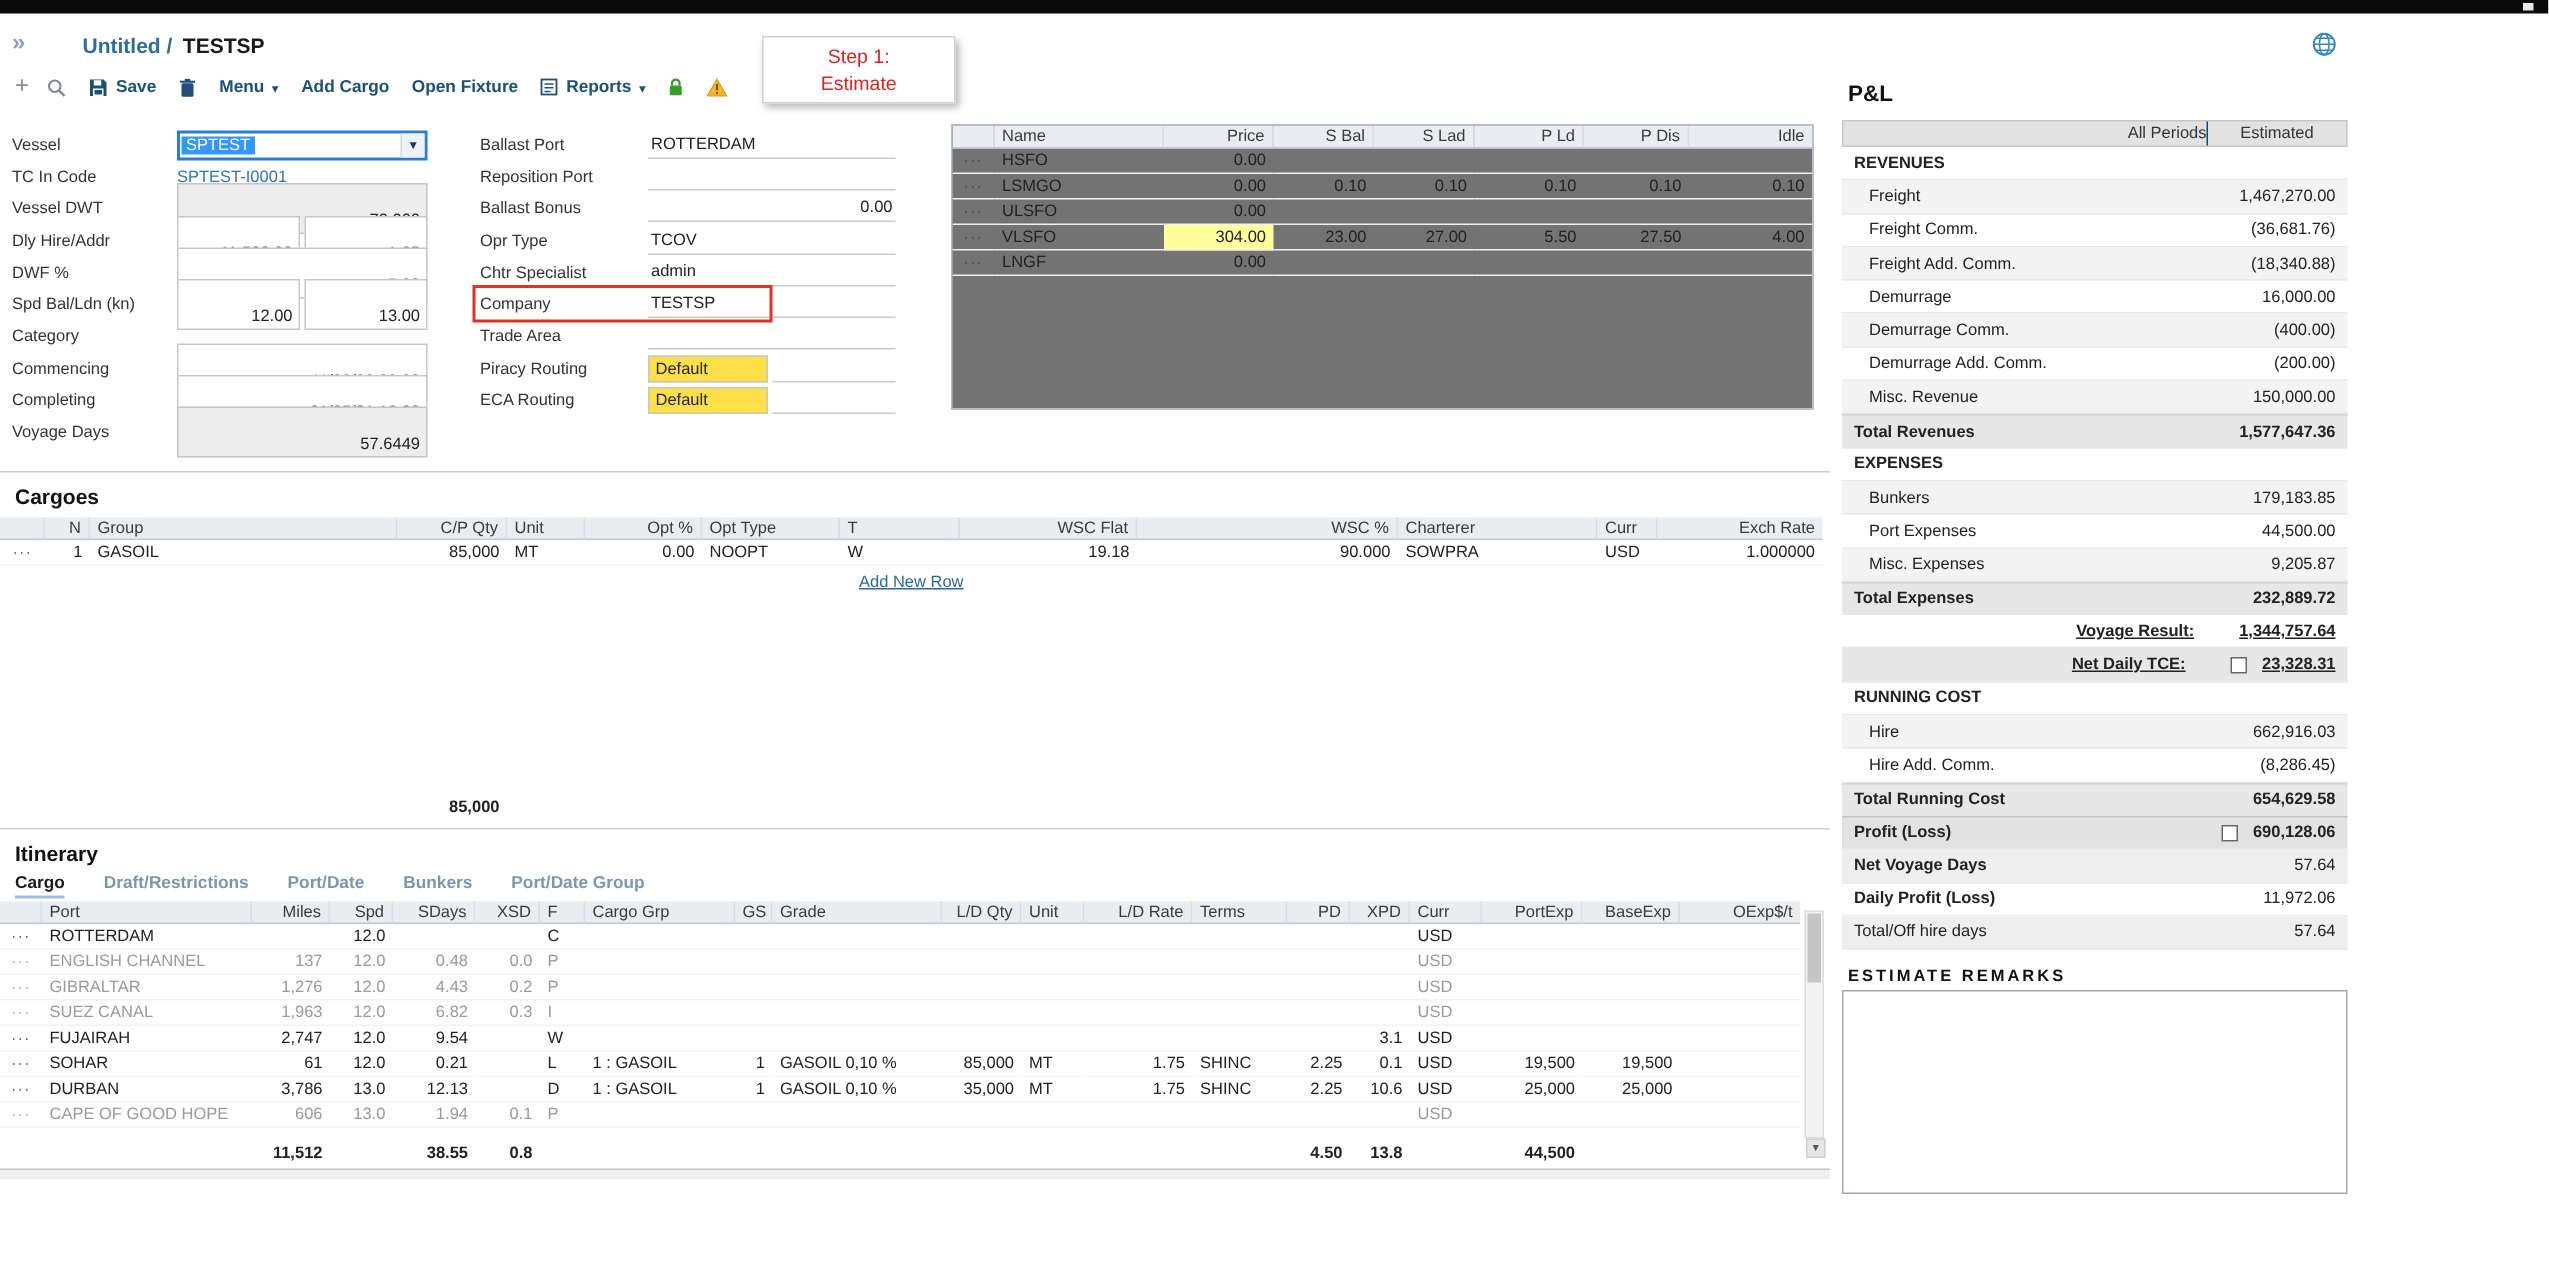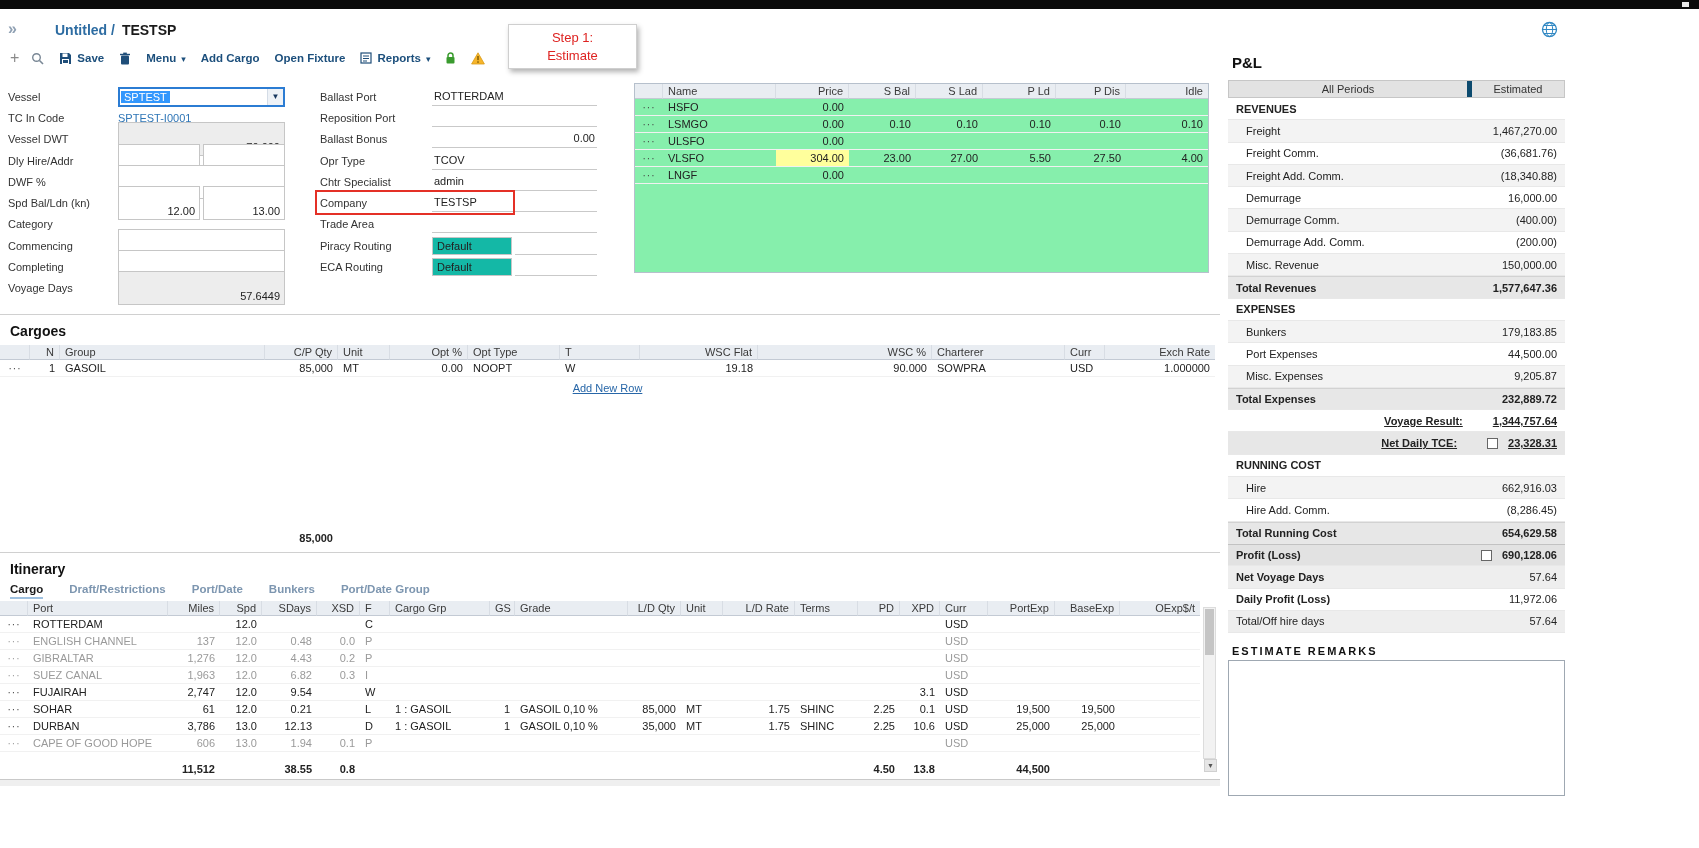--- a/index.html
+++ b/index.html
@@ -27,40 +27,40 @@
   .flabel {width:110px; color:#333; white-space:nowrap;}
   .form-mid .flabel {width:112px;}
   .fbox {border:1px solid #c6c6c6; height:14px; line-height:16px; padding:16px 4px; background:#fff; overflow:hidden; white-space:nowrap;}
   .num {text-align:right;}
   .ro {background:#ededed;}
   .w-full {width:167px;}
   .w-half {width:82px;}
   .hgap {width:3px;}
   .uline {border-bottom:1px solid #c9c9c9; height:18px; line-height:17px; padding:0 2px; width:165px; overflow:hidden; white-space:nowrap;}
   .uline.num {text-align:right;}
-  .ubox {border:1px solid #c6c6c6; height:18px; line-height:16px; padding:0 4px; width:80px; background:#14b8a6;}
+  .ubox {border:1px solid #c6c6c6; height:18px; line-height:16px; padding:0 4px; width:80px; background:#fde047;}
   .uext {border-bottom:1px solid #c9c9c9; height:18px; width:82px; margin-left:3px;}
   .link-val {color:#2e75b6;}
   .combo {width:167px; height:20px; border:2px solid #2b7cd3; background:#fff; display:flex; align-items:center; cursor:pointer;}
   .combo .sel {background:#3297fd; color:#fff; padding:0 3px; margin-left:1px;}
   .combo .arrow {margin-left:auto; width:16px; height:100%; display:flex; align-items:center; justify-content:center; color:#17375e; font-size:8px; background:#eef2f7; border-left:1px solid #d4dce6;}
   .red-box {position:absolute; left:-5px; top:-2px; width:200px; height:25px; border:2px solid #e43026; pointer-events:none; z-index:5;}
 
   .grid {border-collapse:separate; border-spacing:0; table-layout:fixed;}
   .grid th {background:#e9edf2; border-bottom:1px solid #c3cad4; border-right:1px solid #d8dde4; font-weight:normal; color:#3a3a3a; height:15px; padding:0 5px; text-align:left; overflow:hidden; white-space:nowrap;}
   .grid th:last-child {border-right:none;}
   .grid td {height:17px; padding:0 5px; overflow:hidden; white-space:nowrap; border-bottom:1px solid #f1f1f1;}
   .grid .r {text-align:right;}
   .dots {color:#444; font-size:10px; text-align:center; cursor:pointer; letter-spacing:1px;}
   .dots::before {content:"···";}
   .hl {background:#ffff9c;}
   .muted td {color:#9a9a9a;}
   .totals td {border-bottom:none; font-weight:bold; height:22px;}
 
-  .bunker-panel {position:absolute; left:634px; top:83px; width:575px; height:190px; border:1px solid #b6c0cc; background:#86efac; overflow:hidden;}
+  .bunker-panel {position:absolute; left:634px; top:83px; width:575px; height:190px; border:1px solid #b6c0cc; background:#737373; overflow:hidden;}
   .bunker-panel table {width:100%;}
 
   .cargoes {position:absolute; left:0; top:314px; width:1220px; height:238px; border-top:1px solid #d0d0d0;}
   .sec-title {font-size:14px; font-weight:bold; color:#111; padding:8px 0 6px 10px;}
   .cargo-table {width:1215px;}
   .add-link {width:1215px; text-align:center; color:#2867a8; padding-top:5px; cursor:pointer;text-decoration:underline;}
   .cargo-total {position:absolute; left:0; top:212px;}
 
   .itinerary {position:absolute; left:0; top:552px; width:1220px; height:233px;  border-top:1px solid #d0d0d0;}
   .tabs {display:flex; gap:26px; padding:4px 0 2px 10px; font-weight:bold; font-size:11.5px;}
@@ -69,21 +69,21 @@
   .itin-table {width:1200px;}
   .itin-total {position:absolute; left:0; top:205px;}
   .vscroll {position:absolute; right:4px; top:54px; width:13px; height:152px; background:#f2f2f2; border:1px solid #dcdcdc;}
   .vthumb {position:absolute; left:1px; top:1px; width:9px; height:46px; background:#c5c5c5; cursor:grab;}
   .varrow {position:absolute; left:0; bottom:-14px; width:13px; height:13px; background:#e6e6e6; border:1px solid #d0d0d0; color:#555; font-size:7px; text-align:center; line-height:12px; cursor:pointer;}
   .itin-hscroll {position:absolute; left:0; top:226px; width:1220px; height:7px; background:#efefef; border-top:1px solid #c9c9c9;}
 
   .pnl {position:absolute; left:1228px; top:45px; width:337px;}
   .pnl-title {font-size:15px; font-weight:bold; color:#111; padding:9px 0 9px 4px;}
   .pnl-cols {display:flex; height:18px; background:#e2e2e2; border:1px solid #c6c6c6; color:#333;}
-  .pnl-cols .c1 {flex:1; border-right:5px solid #0c4a6e; text-align:center; line-height:16px;}
+  .pnl-cols .c1 {flex:1; border-right:1px solid #0c4a6e; text-align:right; line-height:16px;}
   .pnl-cols .c2 {width:92px; text-align:center; line-height:16px;}
   .prow {display:flex; align-items:center; height:22.3px; padding:0 8px; border-bottom:1px solid #e8e8e8;}
   .prow .lbl {flex:1; white-space:nowrap;}
   .prow .val {white-space:nowrap;}
   .p-item .lbl {padding-left:10px;}
   .alt {background:#f3f3f3;}
   .p-sec {font-weight:bold;}
   .p-total {background:#e7e7e7; border-top:1px solid #d2d2d2; font-weight:bold;}
   .p-result {font-weight:bold;text-decoration:underline;}
   .p-result .lbl {text-align:right; padding-right:30px;}

